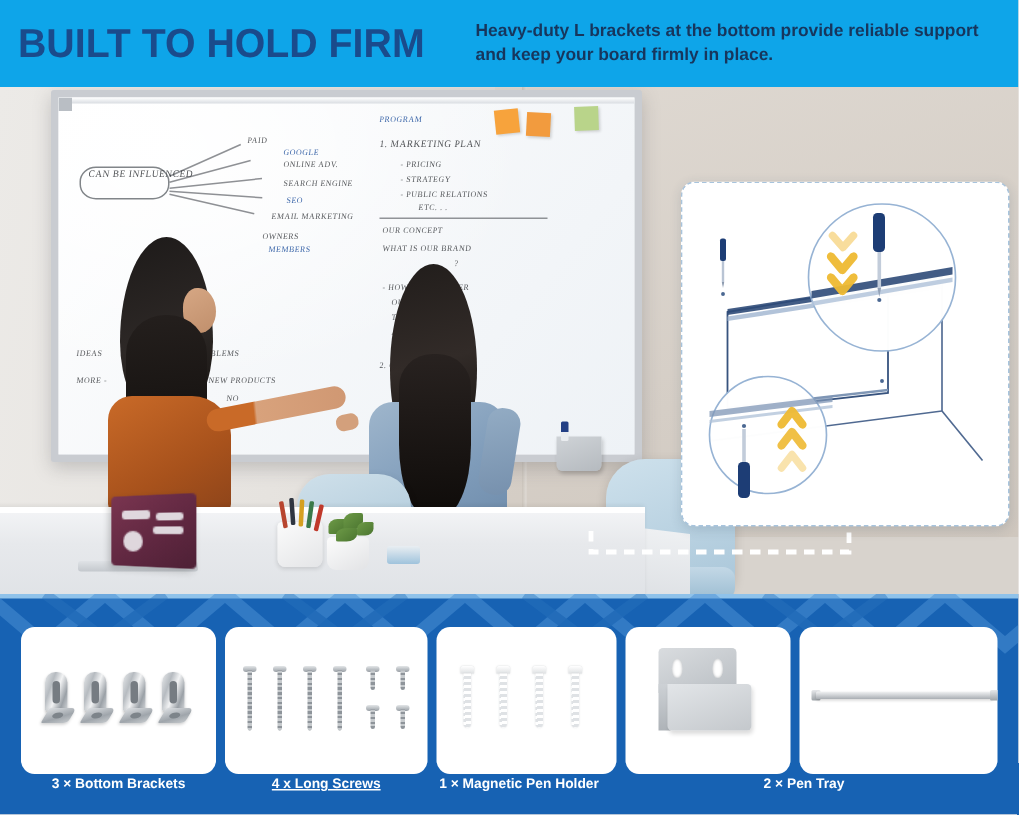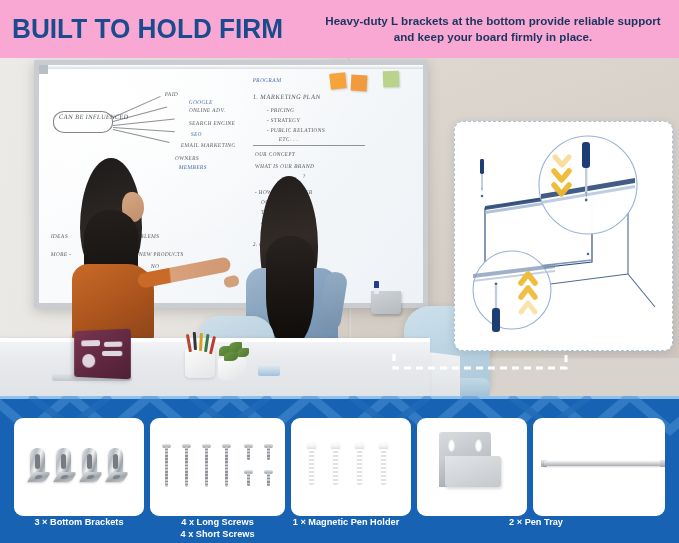--- a/index.html
+++ b/index.html
@@ -11,40 +11,40 @@
     background: #ffffff;
     overflow: hidden;
     position: relative;
   }
 
   
   #header {
     position: absolute;
     left: 0; top: 0;
     width: 679px; height: 58px;
-    background: #f9a8d4;
+    background: #0ea5e9;
     z-index: 30;
   }
   #header-title {
     position: absolute;
     left: 12px; top: 14px;
     font-size: 27px;
     font-weight: bold;
     letter-spacing: 0px;
     color: #1a4b8c;
     font-family: "Liberation Sans", sans-serif;
     white-space: nowrap;
     transform: scaleX(0.97);
     transform-origin: left center;
   }
   #header-subtitle {
     position: absolute;
     right: 10px; top: 13px;
     width: 352px;
-    text-align: center;
+    text-align: left;
     font-size: 11.6px;
     line-height: 16px;
     color: #17365d;
     font-weight: bold;
     font-family: "Liberation Sans", sans-serif;
   }
 
   
   #photo {
     position: absolute;
@@ -430,21 +430,21 @@
   .part-label {
     color: #ffffff;
     font-size: 9.2px;
     font-weight: bold;
     text-align: center;
     line-height: 11.5px;
     padding-top: 1px;
     font-family: "Liberation Sans", sans-serif;
   }
   .part-label.l1 { flex: 0 0 130px; }
-  .part-label.l2 { flex: 0 0 135px; }
+  .part-label.l2 { flex: 0 0 135px; text-decoration: underline; }
   .part-label.l3 { flex: 0 0 120px; }
   .part-label.l4 { flex: 0 0 110px; }
   .part-label.l5 { flex: 1 1 auto; }
 
   
   .bracket {
     position: absolute;
     width: 17px; height: 34px;
   }
   .bracket-back {
@@ -858,18 +858,17 @@
       <div id="pt-cap-l"></div>
       <div id="pt-bar"></div>
       <div id="pt-cap-r"></div>
     </div>
   </div>
 
   <div id="labels-row">
     <div class="part-label l1">3 × Bottom Brackets</div>
     <div class="part-label l2">
       <div>4 x Long Screws</div>
-      <div>4 x Short Screws</div>
     </div>
     <div class="part-label l4">1 × Magnetic Pen Holder</div>
     <div class="part-label l5">2 × Pen Tray</div>
   </div>
 </div>
 
 </body></html>

